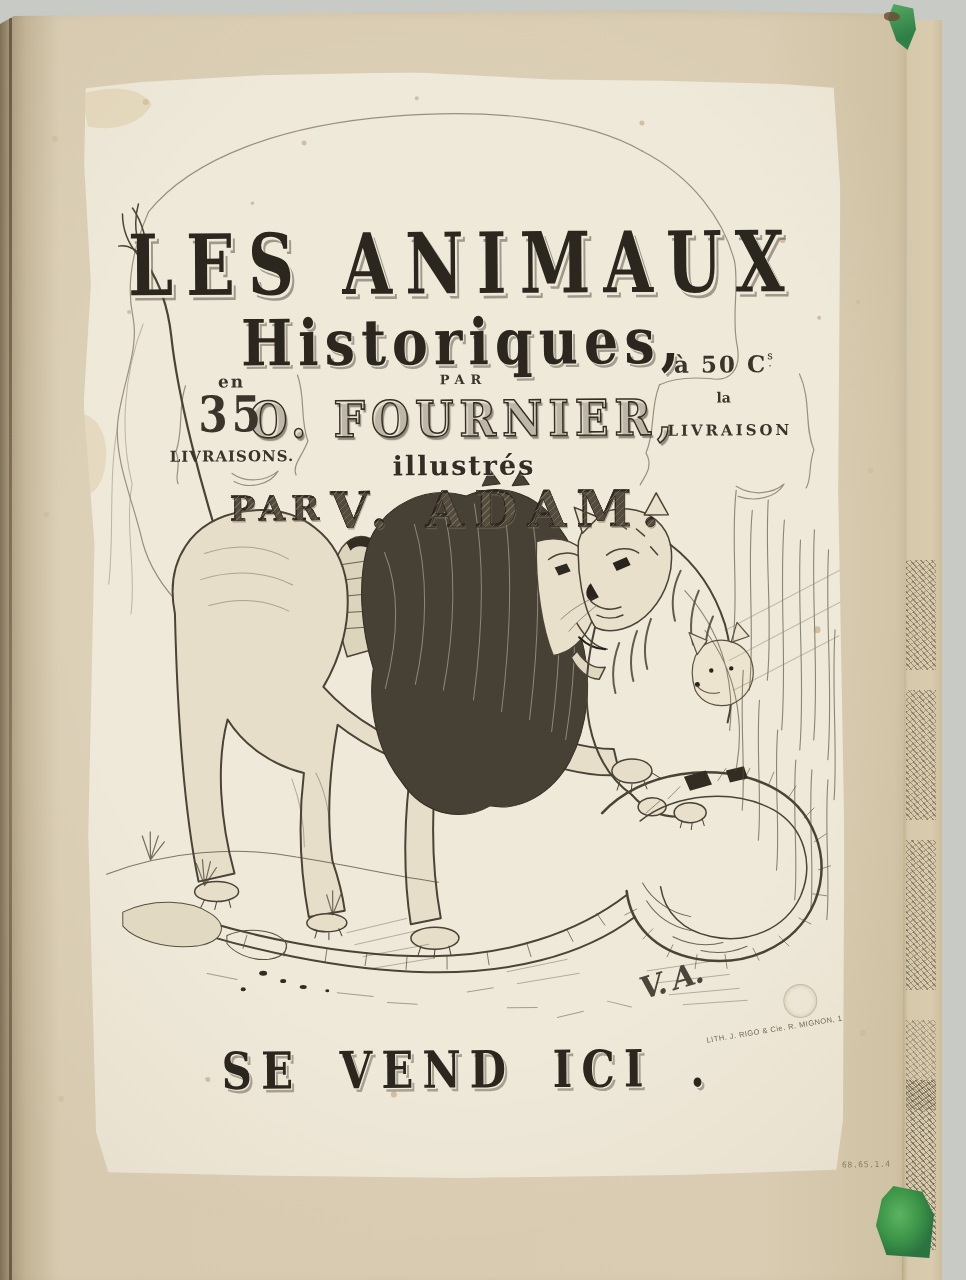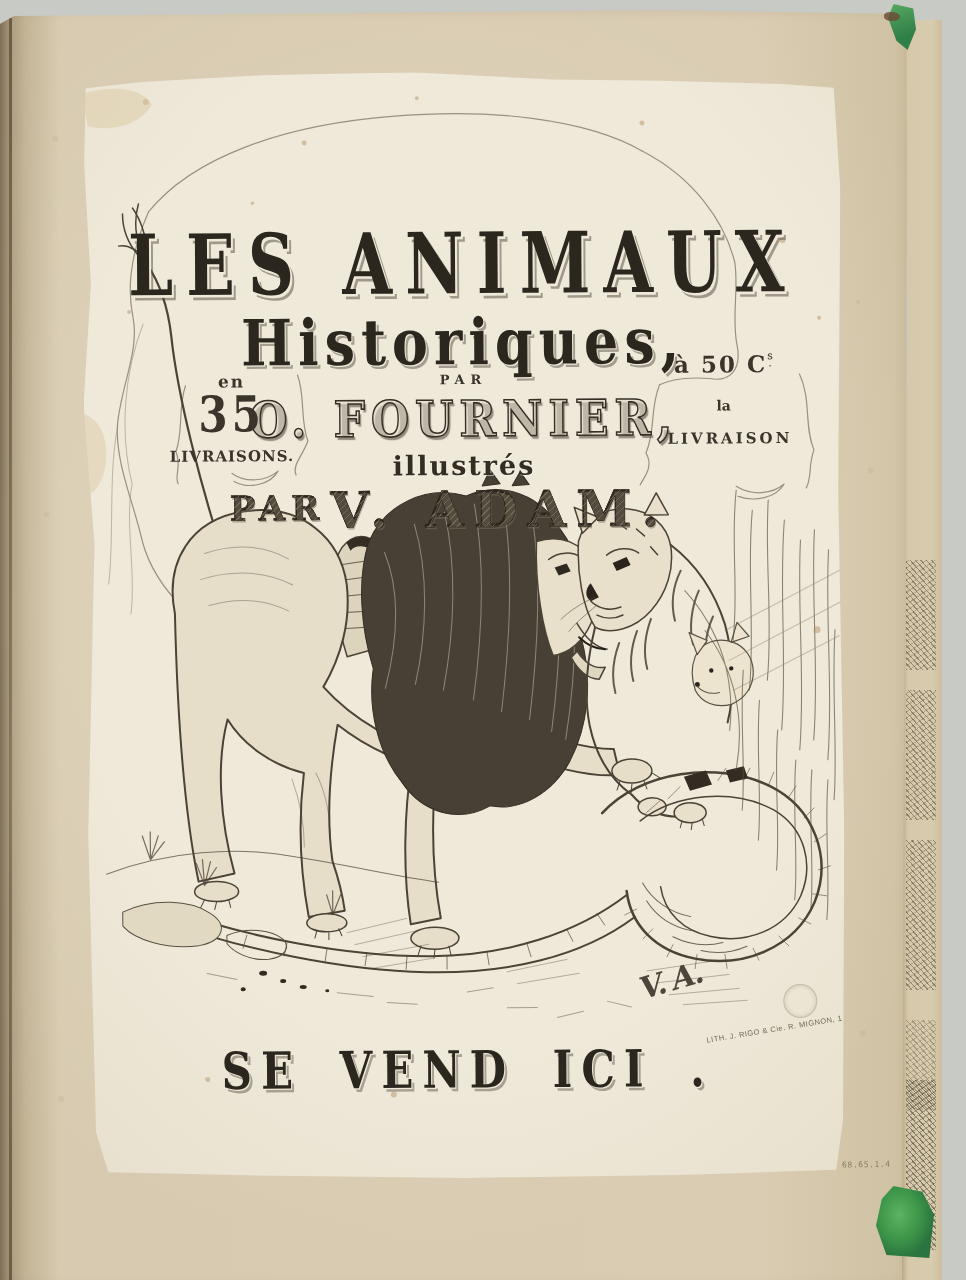--- a/index.html
+++ b/index.html
@@ -103,21 +103,21 @@
   .note{position:absolute;text-align:center;color:#3a342b;}
   .note-left{left:78px;top:298px;width:140px;}
   .note-right{left:562px;top:280px;width:156px;}
   .note .l1{font-size:17px;font-weight:bold;letter-spacing:2px;}
   .note .big{font-size:42px;font-weight:bold;letter-spacing:4px;line-height:.95;
     transform:scaleY(1.18);transform-origin:top;display:block;}
   .note .l3{font-size:15px;font-weight:bold;letter-spacing:1px;margin-top:16px;display:block;}
   .note-right .price{font-size:23px;font-weight:bold;letter-spacing:2px;}
   .supstack{display:inline-block;font-size:11px;line-height:.7;vertical-align:6px;text-align:center;}
   .supstack .dot{display:block;font-size:10px;line-height:.5;}
-  .note-right .la{display:block;font-size:14px;font-weight:bold;margin-top:20px;}
+  .note-right .la{display:block;font-size:14px;font-weight:bold;margin-top:12px;}
   .note-right .l3{letter-spacing:3px;padding-left:12px;}
   .caption{
     top:968px;font-size:42px;font-weight:bold;letter-spacing:9px;word-spacing:14px;
     transform:scaleY(1.22);transform-origin:top;color:#2b261e;
     text-shadow:1px 1px 0 #efe9da,3px 3px 0 rgba(82,74,60,.45);
   }
   .signature{
     position:absolute;left:552px;top:892px;font-size:30px;font-style:italic;font-weight:bold;
     color:#3a342a;transform:rotate(-16deg);letter-spacing:-2px;opacity:.9;
   }

